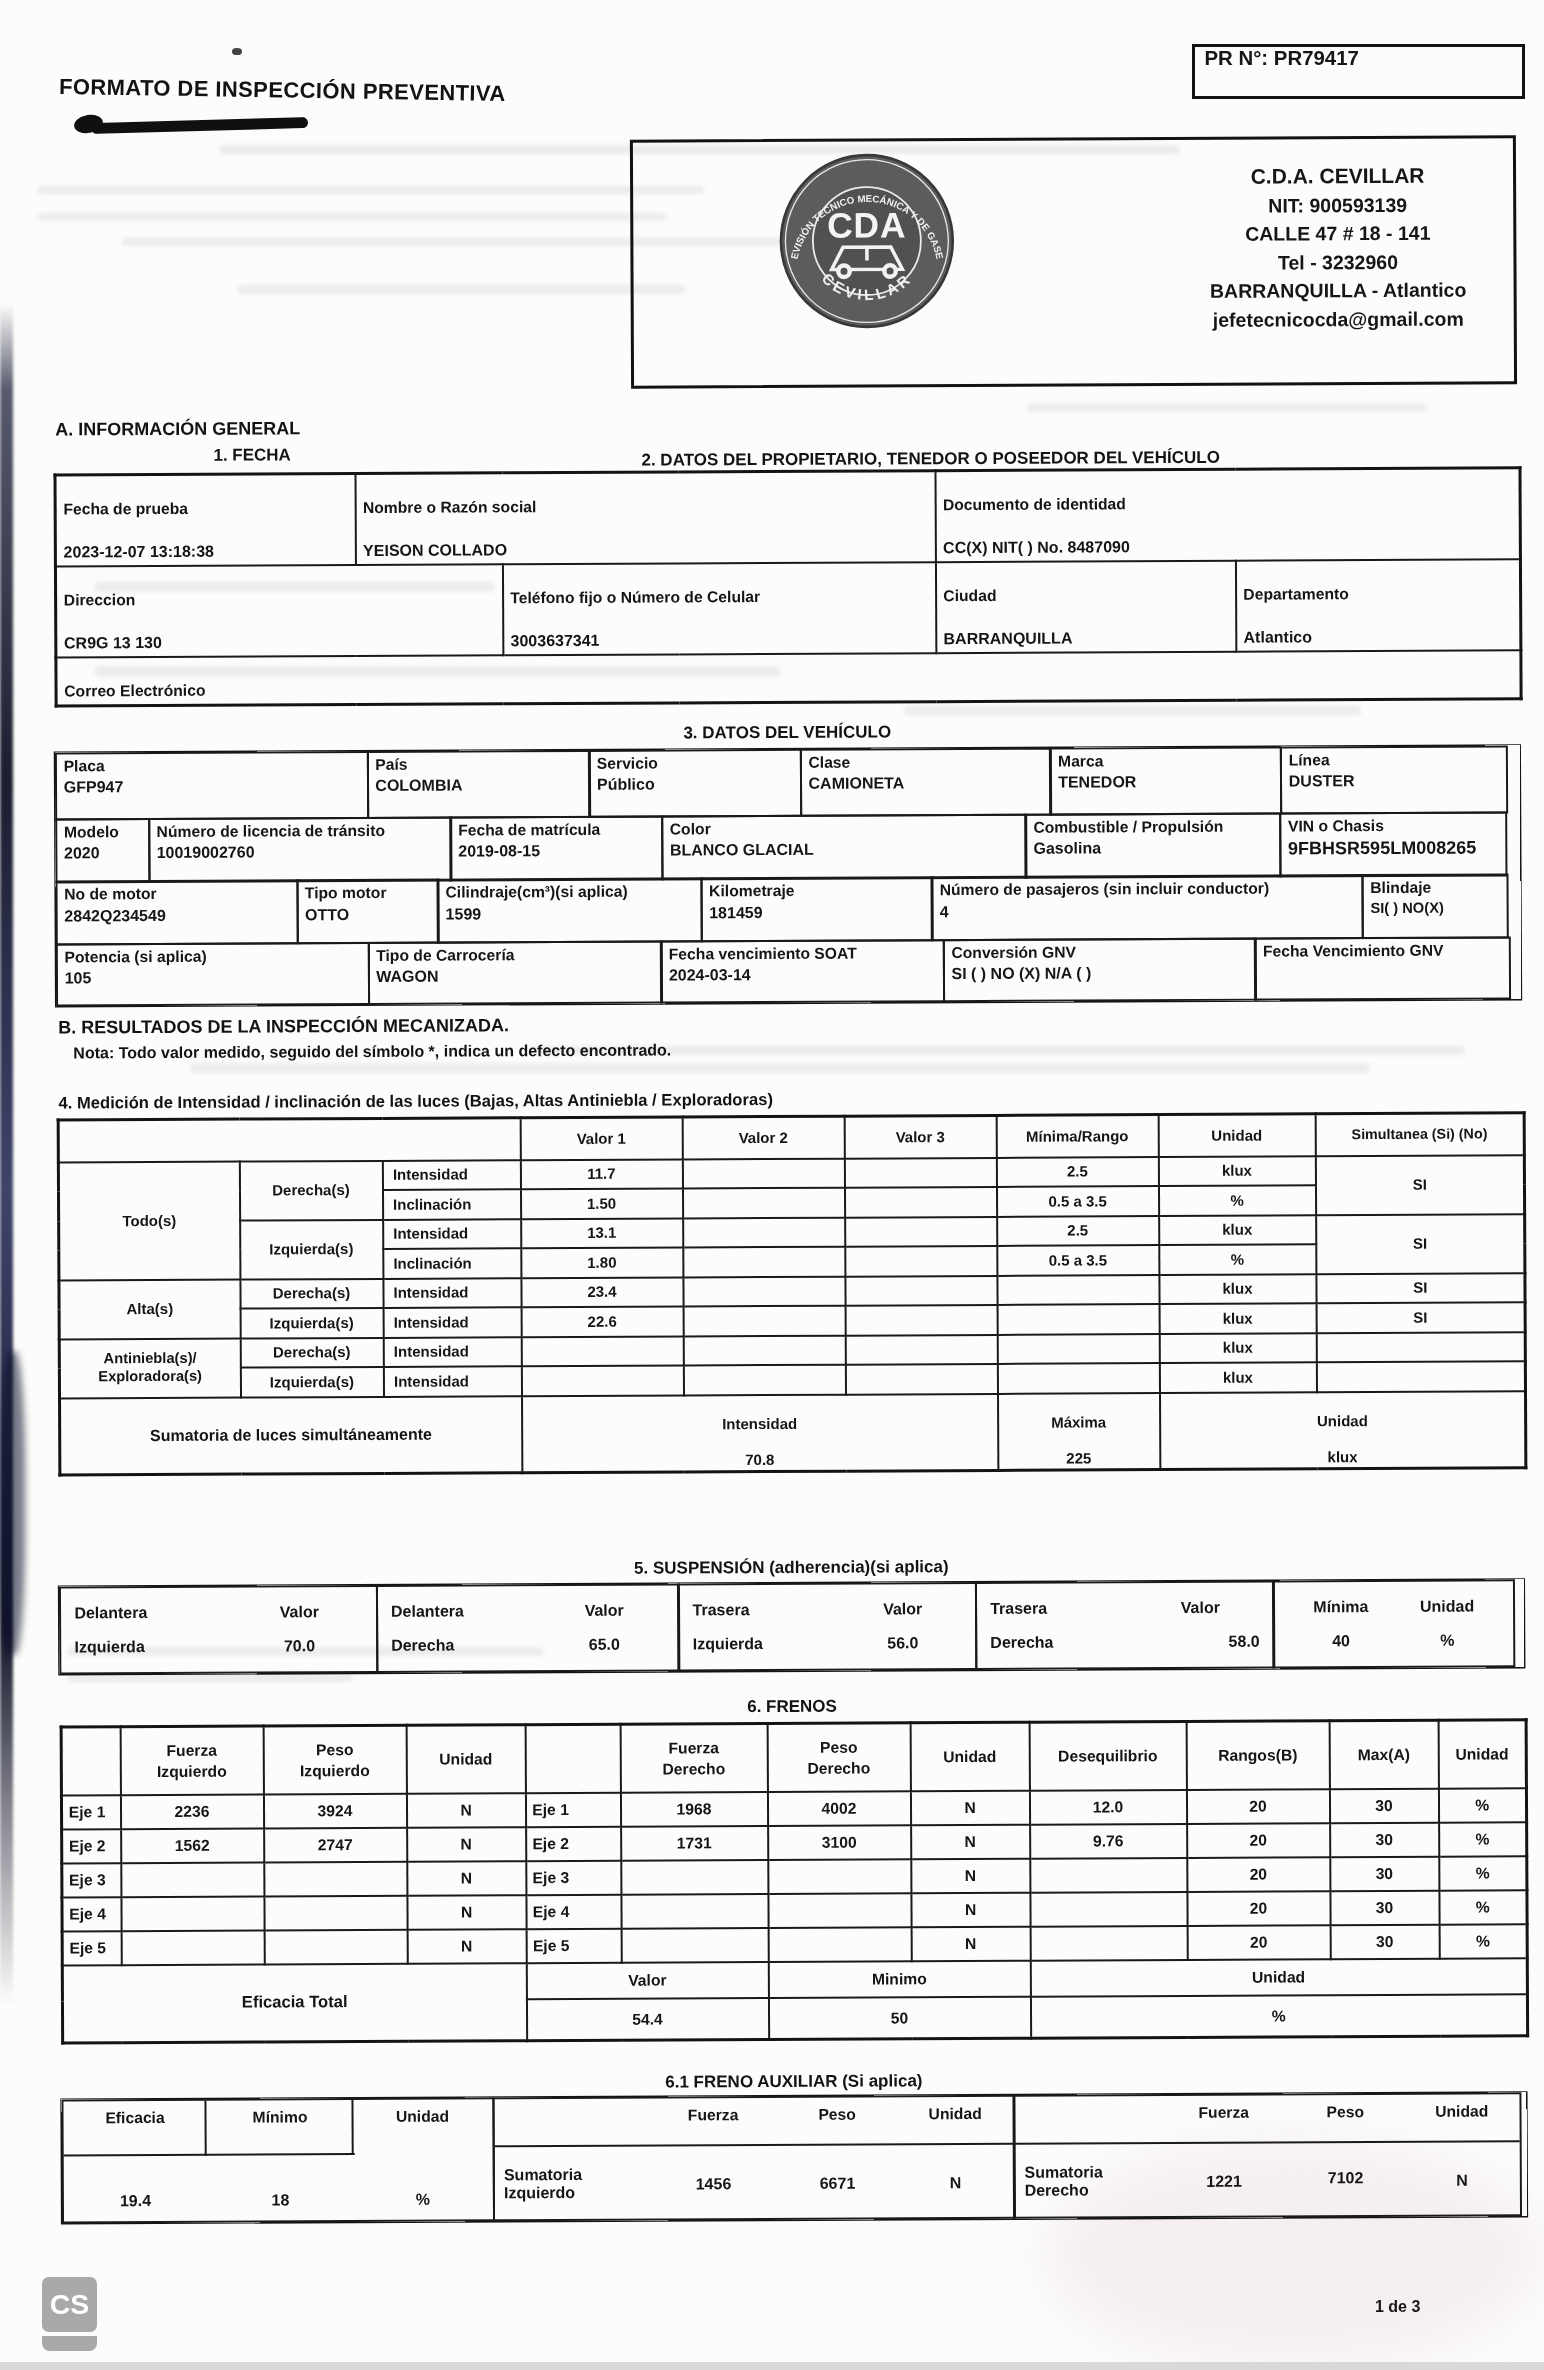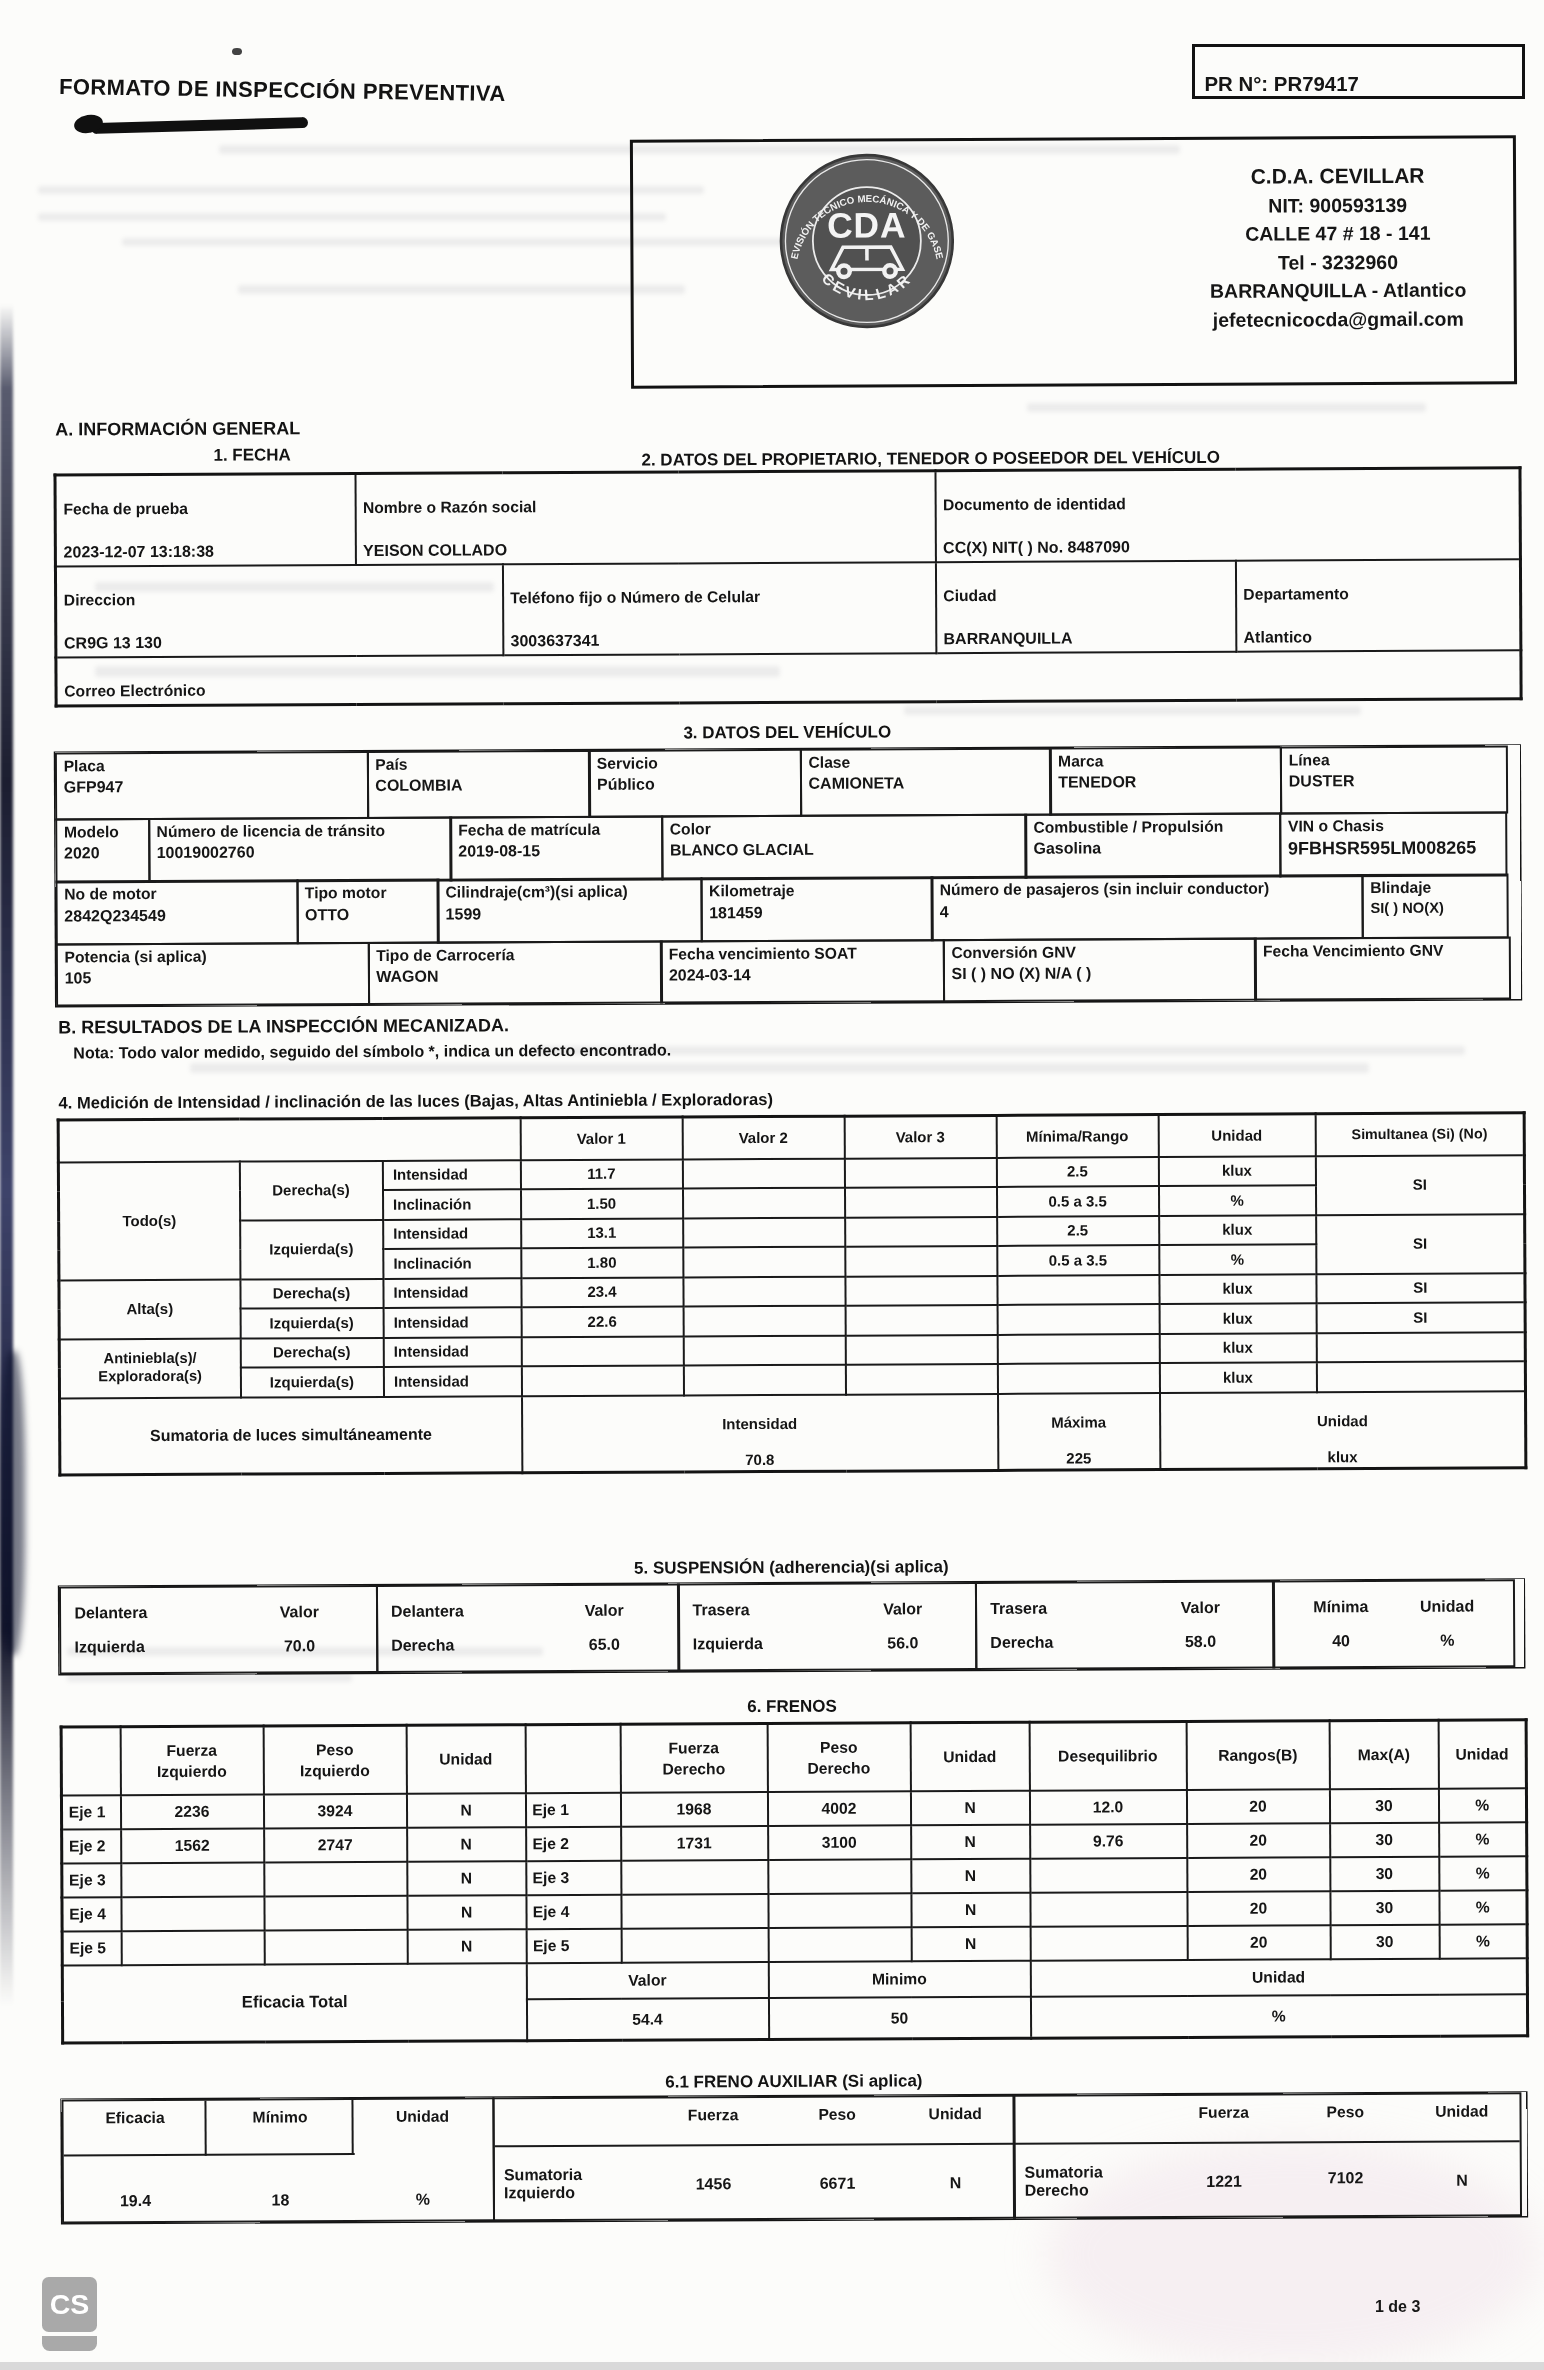--- a/index.html
+++ b/index.html
@@ -79,21 +79,21 @@
   <div class="ghost" style="left:533px;top:1046px;width:932px;height:8.6px;"></div>
   <div class="ghost" style="left:190px;top:1063px;width:1179px;height:9.5px;"></div>
   <div class="ghost" style="left:67px;top:1647px;width:476px;height:8.6px;"></div>
   <div class="ghost" style="left:67px;top:1674px;width:285px;height:7.6px;"></div>
   <div class="abs" style="left:1046px;top:2140px;width:495px;height:228px;filter:blur(21px);background:rgba(228,198,214,.22);border-radius:50%;"></div>
   <div class="abs" style="left:232px;top:48px;width:9.5px;height:6.7px;background:#222;border-radius:50%;opacity:.85;"></div>
 
   <div class="hd" style="left:59px;top:74px;font-size:22px;letter-spacing:0.4px;transform:rotate(0.9deg);transform-origin:left center;">FORMATO DE INSPECCIÓN PREVENTIVA</div>
   <div class="abs" style="left:91px;top:120px;width:217px;height:10.5px;background:#101010;border-radius:5.7px;transform:rotate(-1.6deg);"></div>
   <div class="abs" style="left:74px;top:115px;width:28.5px;height:18px;background:#101010;border-radius:50%;transform:rotate(-10deg);"></div>
-  <div class="abs" style="left:1192px;top:44px;width:333px;height:55px;border:3.3px solid #121212;display:flex;align-items:flex-end;padding-left:9.5px;">
+  <div class="abs" style="left:1192px;top:44px;width:333px;height:55px;border:3.3px solid #121212;display:flex;align-items:flex-start;padding-left:9.5px;">
     <span style="font-weight:700;font-size:20.4px;">PR N°: PR79417</span>
   </div>
 
   <div class="tilt">
 
     <div class="abs" style="left:635px;top:139px;width:886px;height:249px;border:3.3px solid #121212;">
       <svg width="177" height="177" viewBox="0 0 200 200" style="position:absolute;left:145px;top:11.4px;">
         <defs>
           <path id="arcTop" d="M 22,118 A 80,80 0 0 1 178,118"></path>
           <path id="arcBot" d="M 34,120 A 70,70 0 0 0 166,120"></path>
@@ -415,21 +415,21 @@
       <div class="scell" style="width:300px">
         <span>Trasera</span>
           <span style="text-align:center">Valor</span>
         <span>Izquierda</span>
           <span style="text-align:center">56.0</span>
       </div>
       <div class="scell" style="width:300px">
         <span>Trasera</span>
           <span style="text-align:center">Valor</span>
         <span>Derecha</span>
-          <span style="text-align:center">58.0</span>
+          <span style="text-align:right">58.0</span>
       </div>
       <div class="scell" style="width:243px;grid-template-columns:1fr 1fr;">
         <span style="text-align:center">Mínima</span>
           <span style="text-align:center">Unidad</span>
         <span style="text-align:center">40</span>
           <span style="text-align:center">%</span>
       </div>
     </div>
 
     <div class="hd ctr" style="left:57px;top:1697px;width:1465px;font-size:17px;">6. FRENOS</div>

